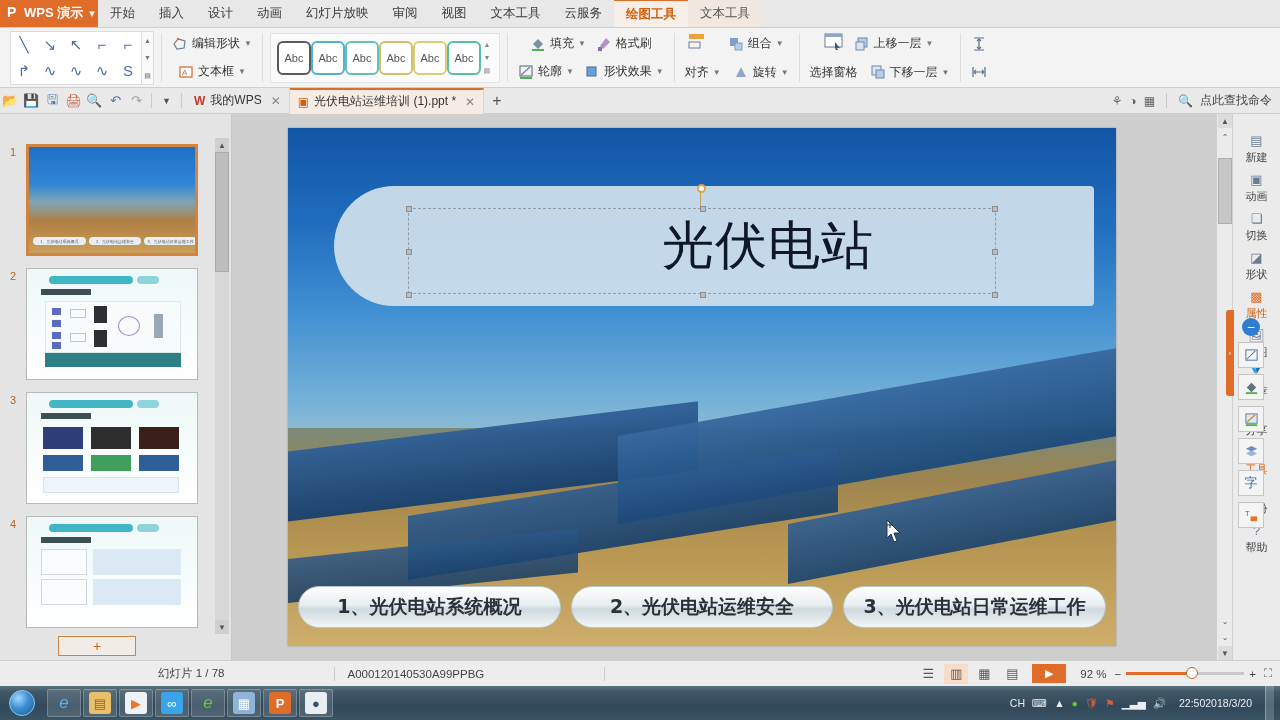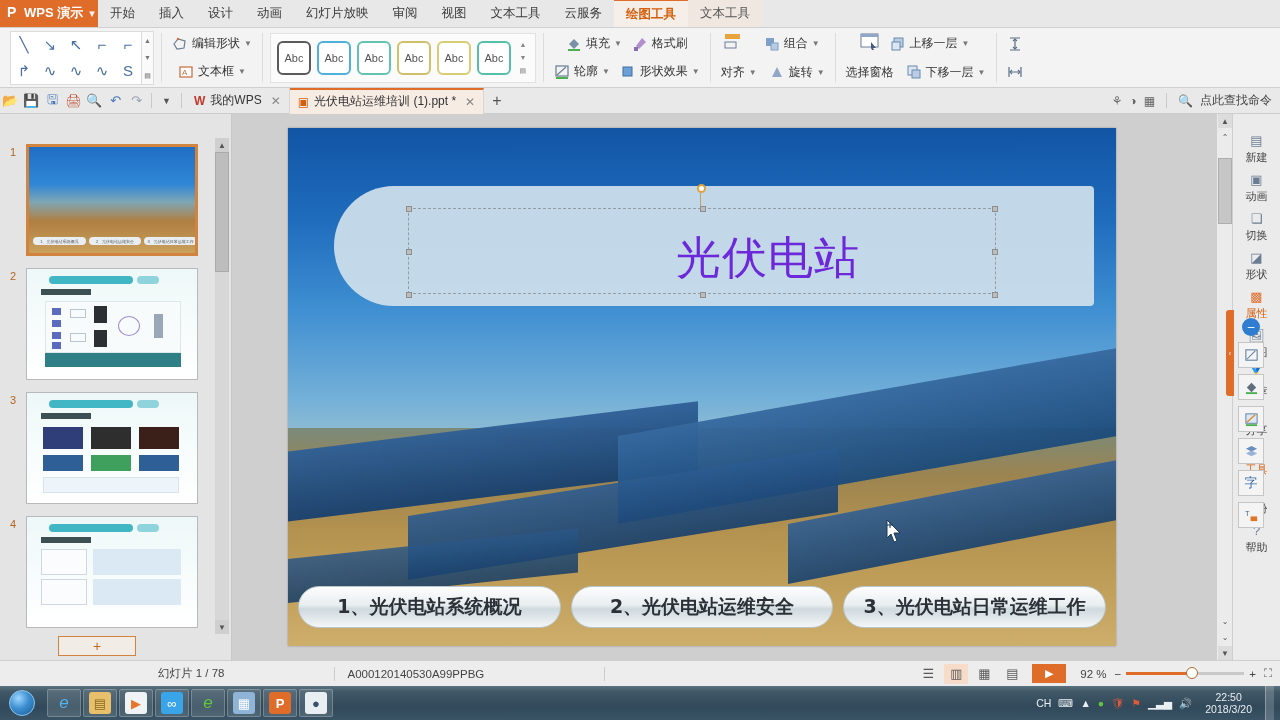--- a/index.html
+++ b/index.html
@@ -63,21 +63,21 @@
   .galscroll span { font-size:7px; text-align:center; color:#777; line-height:17px; }
 
   .stackbtn { display:flex; flex-direction:column; justify-content:center; gap:6px; padding:0 4px;}
   .tbtn {
     display:flex; align-items:center; gap:4px; font-size:12px; color:#333;
     padding:2px 4px; white-space:nowrap; height:22px;
   }
   .tbtn .ic { width:16px; height:16px; display:inline-block; position:relative; flex:none;}
   .caret { font-size:8px; color:#777; }
 
-  .abcgal { display:flex; align-items:center; gap:6px; background:#fbfbfb;
+  .abcgal { display:flex; align-items:center; background:#fbfbfb;
     border:1px solid #e2e2e2; padding:4px 6px; }
   .abc {
     width:34px; height:34px; border-radius:6px; background:#fff;
     display:flex; align-items:center; justify-content:center;
     font-size:11px; color:#555; border:2px solid #888;
   }
   .abcarrows { display:flex; flex-direction:column; width:12px; height:40px;
     justify-content:space-around; align-items:center; color:#888; font-size:7px;}
 
   
@@ -147,23 +147,23 @@
   .sky { position:absolute; left:0; top:0; width:828px; height:330px;
     background:linear-gradient(180deg,#1255a5 0%,#1f6cbd 28%,#3f8fd2 55%,#74b0d8 82%,#9fc4cf 100%);}
   .field { position:absolute; left:0; top:300px; width:828px; height:218px;
     background:linear-gradient(180deg,#7a8a7a 0%,#9c8450 22%,#b4924f 48%,#c1a05c 75%,#cdae6a 100%);}
   .panelrow { position:absolute; background:#1d4f86; transform-origin:left center; }
   .titleshape {
     position:absolute; left:46px; top:58px; width:760px; height:120px;
     background:#cfe0ec; border-radius:60px 4px 4px 60px; opacity:.93;
   }
   .titletext {
-    position:absolute; left:170px; top:84px; width:620px; height:92px;
+    position:absolute; left:170px; top:72px; width:620px; height:92px;
     display:flex; align-items:center; justify-content:center;
-    font-size:45px; color:#6d28d9; letter-spacing:1px;
+    font-size:52px; color:#0f172a; letter-spacing:1px;
     font-family:"DejaVu Sans","Liberation Sans",sans-serif;
   }
   .titletext .sel { background:#b9b9b9; }
   .selbox { position:absolute; left:120px; top:80px; width:588px; height:86px;
     border:1px dashed rgba(110,110,110,.55);}
   .handle { position:absolute; width:6px; height:6px; background:#bdbdbd; border:1px solid #8e8e8e;}
   .rotateh { position:absolute; left:-3px; top:-22px; width:9px; height:9px;
     border:2px solid #e0a33c; border-radius:50%; background:#fff;}
   .rotstem { position:absolute; left:0px; top:-13px; width:1px; height:13px; background:#c8a060;}
 
@@ -230,21 +230,21 @@
   .orb { width:26px; height:26px; border-radius:50%;
      background:radial-gradient(circle at 35% 30%, #9fd7ff 0%, #3d8fd0 45%, #1a5a96 100%);
      border:1px solid #8fc6ee;}
   .tbgroup { display:flex; align-items:center; gap:2px; padding:0 3px;}
   .tbicon { width:34px; height:28px; display:flex; align-items:center; justify-content:center;
     border:1px solid rgba(255,255,255,.22); background:rgba(255,255,255,.12); border-radius:2px;}
   .tbicon .g { width:22px; height:22px; border-radius:3px; display:flex;
     align-items:center; justify-content:center; font-size:13px; color:#fff;}
   .tray { margin-left:auto; display:flex; align-items:center; gap:7px; padding-right:6px;
     color:#e8eef2; font-size:10.5px;}
-  .clock { display:flex; flex-direction:column; align-items:center; line-height:12px; padding:0 6px;}
+  .clock { display:flex; flex-direction:row; align-items:center; line-height:12px; padding:0 6px;}
   .showdesk { width:9px; height:34px; background:rgba(255,255,255,.18); border-left:1px solid rgba(255,255,255,.3);}
 </style>
 </head>
 <body>
 
 <div class="app">
 
   <div class="menubar">
     <div class="wps-logo">
       <span class="pmark">P</span>

